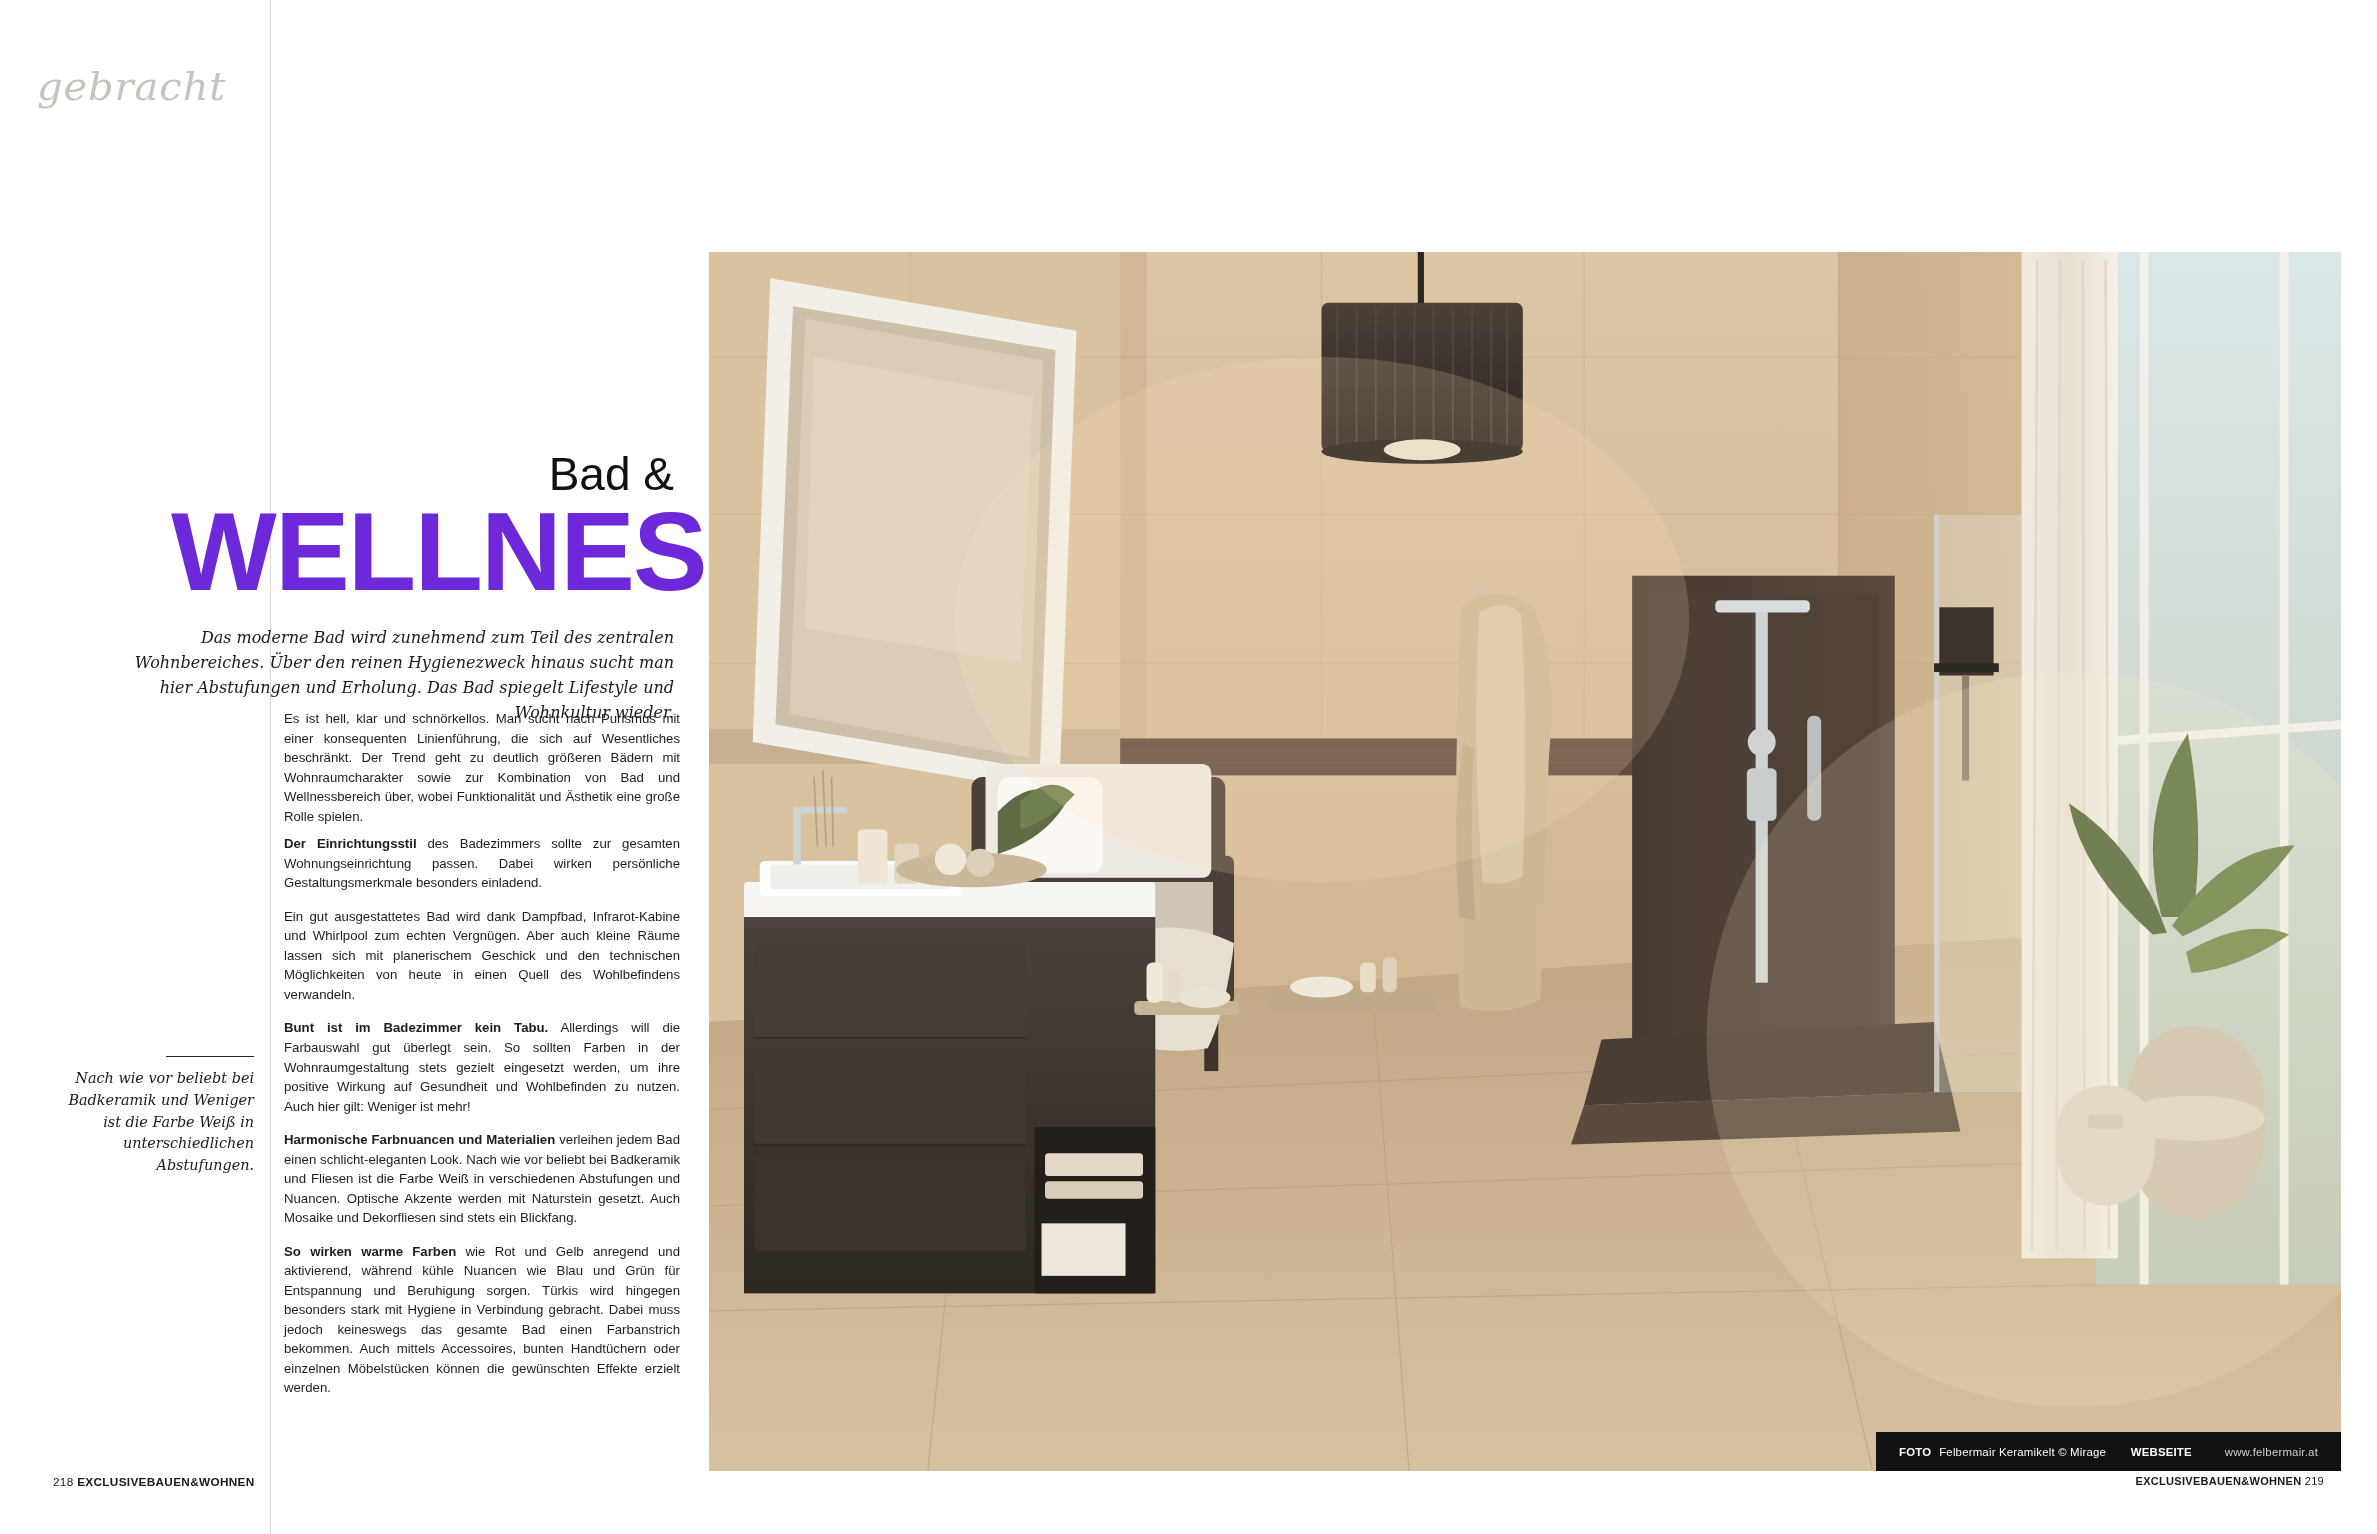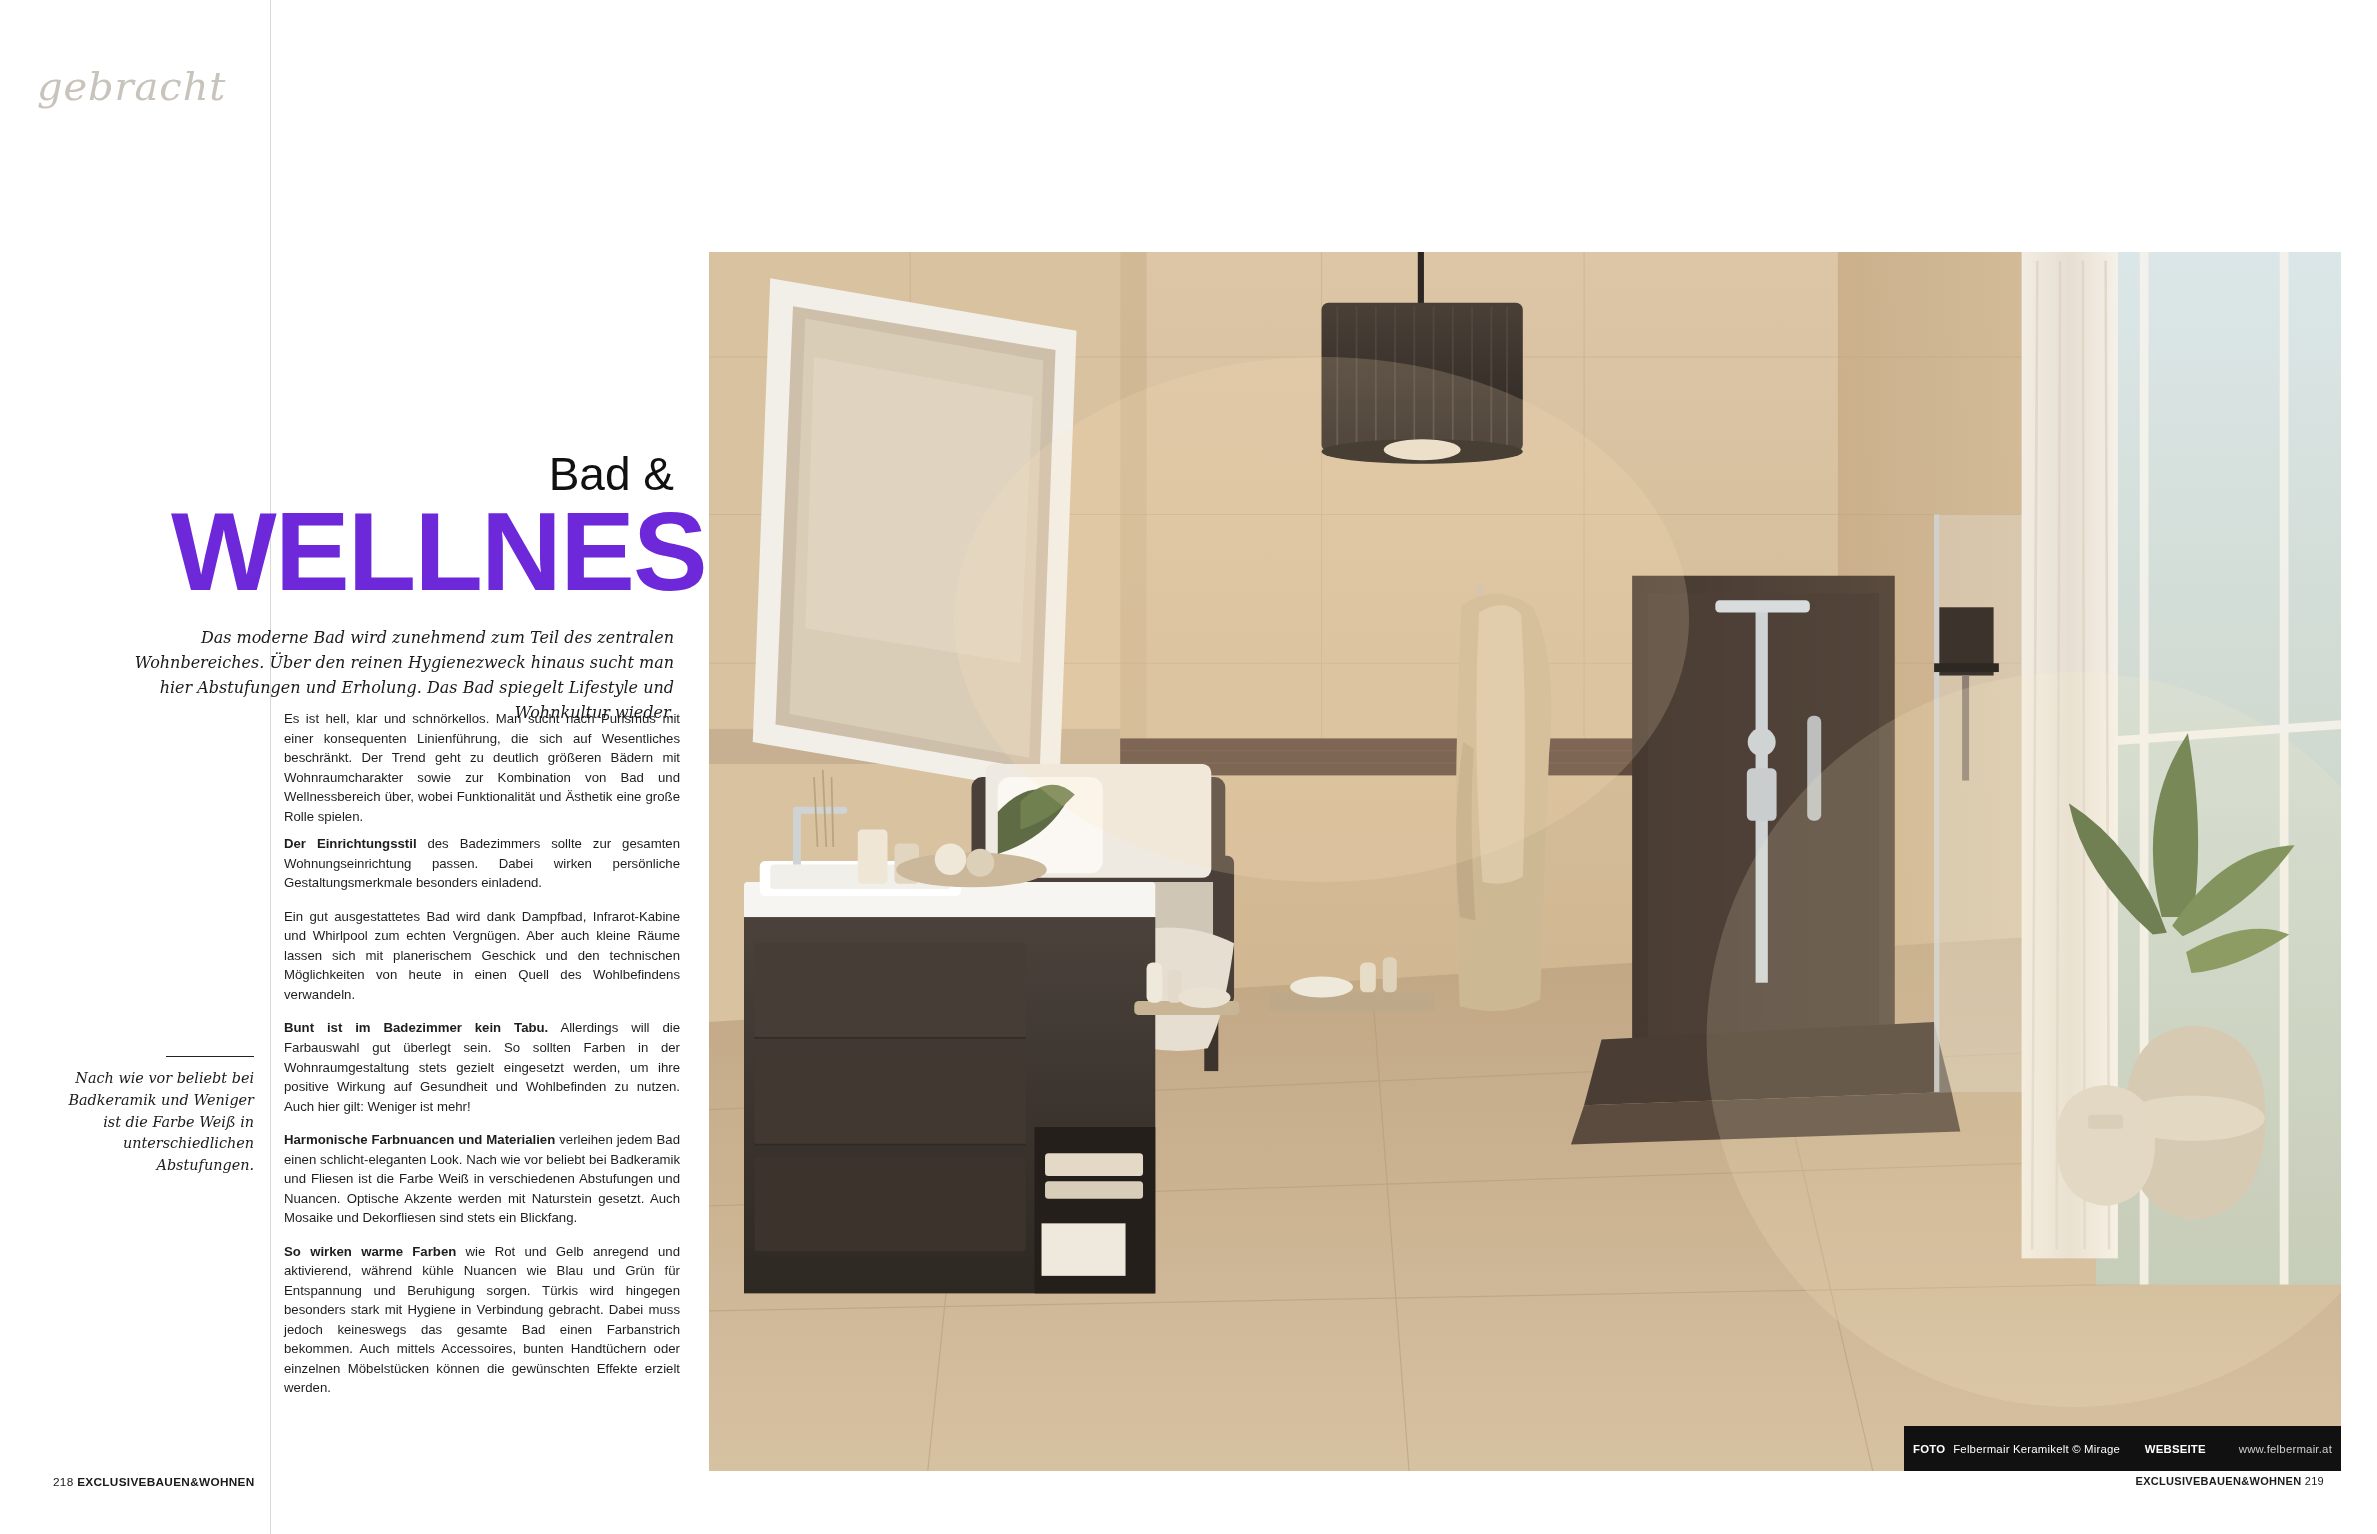--- a/index.html
+++ b/index.html
@@ -54,23 +54,23 @@
 
   
   .photo{
     position:absolute;left:709px;top:252px;width:1632px;height:1219px;
     overflow:hidden;background:#cbb79b;
   }
   .photo svg{display:block;width:100%;height:100%;}
 
   
   .credit{
-    position:absolute;right:0;bottom:0;height:45px;
+    position:absolute;right:0;bottom:0;height:39px;
     background:#111;color:#fff;display:flex;align-items:center;
-    padding:0 9px;gap:7.9px;font-size:11.4px;letter-spacing:0.2px;
+    padding:0 23px;gap:7.9px;font-size:11.4px;letter-spacing:0.2px;
   }
   .credit b{font-weight:700;}
   .credit .sep{display:inline-block;width:8.8px;}
   .credit .url{color:#cfcfcf;margin-left:25px;}
 
   
   .folio-left{
     position:absolute;left:53px;top:1475px;font-size:11.8px;color:#1a1a1a;letter-spacing:0.3px;
   }
   .folio-left .num{font-weight:400;}

